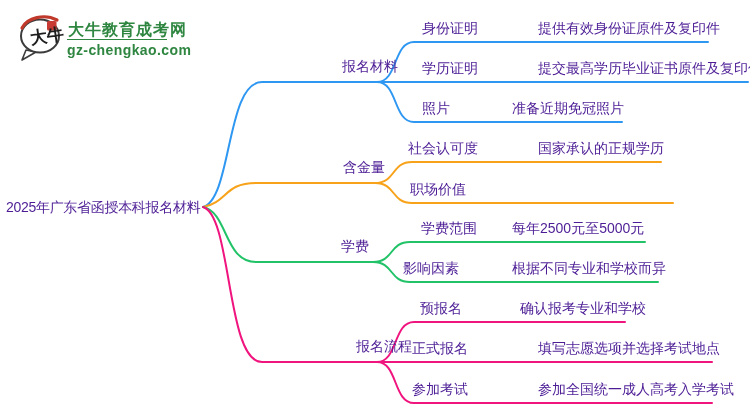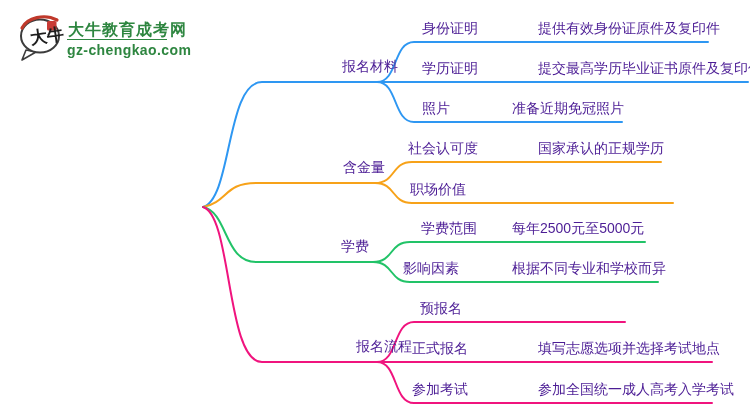--- a/index.html
+++ b/index.html
@@ -58,20 +58,21 @@
       <ellipse cx="24" cy="26" rx="19" ry="16.5" fill="#ffffff" stroke="#3c3c3c" stroke-width="2"></ellipse>
       <path d="M6,18 A23,17 0 0 1 41,10" stroke="#c0392b" stroke-width="3.2" fill="none" stroke-linecap="round"></path>
       <rect x="31" y="11" width="9.5" height="9.5" rx="1.5" fill="#c93a35"></rect>
       <text x="15" y="34" font-size="17" font-weight="bold" fill="#1d1d1d" transform="rotate(-8 15 34)" font-family="&quot;Liberation Serif&quot;,&quot;DejaVu Serif&quot;,serif">大牛</text>
     </svg>
     <div id="site-name">大牛教育成考网</div>
     <div id="site-divider"></div>
     <div id="site-url">gz-chengkao.com</div>
   </div>
 
+  <div class="txt root-txt" style="left:6px;top:197px;">2025年广东省函授本科报名材料</div>
 
   <div class="txt branch-txt" style="left:298px;top:56px;">报名材料</div>
   <div class="txt branch-txt" style="left:299px;top:157px;">含金量</div>
   <div class="txt branch-txt" style="left:297px;top:236px;">学费</div>
   <div class="txt branch-txt" style="left:312px;top:336px;">报名流程</div>
 
   <div class="txt" style="left:422px;top:18px;">身份证明</div>
   <div class="txt" style="left:538px;top:18px;">提供有效身份证原件及复印件</div>
   <div class="txt" style="left:422px;top:58px;">学历证明</div>
   <div class="txt" style="left:538px;top:58px;">提交最高学历毕业证书原件及复印件</div>
@@ -81,18 +82,19 @@
   <div class="txt" style="left:408px;top:138px;">社会认可度</div>
   <div class="txt" style="left:538px;top:138px;">国家承认的正规学历</div>
   <div class="txt" style="left:410px;top:179px;">职场价值</div>
 
   <div class="txt" style="left:403px;top:218px;margin-left:18px;">学费范围</div>
   <div class="txt" style="left:512px;top:218px;">每年2500元至5000元</div>
   <div class="txt" style="left:403px;top:258px;">影响因素</div>
   <div class="txt" style="left:512px;top:258px;">根据不同专业和学校而异</div>
 
   <div class="txt" style="left:420px;top:298px;">预报名</div>
+  <div class="txt" style="left:520px;top:298px;">确认报考专业和学校</div>
   <div class="txt" style="left:412px;top:338px;">正式报名</div>
   <div class="txt" style="left:538px;top:338px;">填写志愿选项并选择考试地点</div>
   <div class="txt" style="left:412px;top:379px;">参加考试</div>
   <div class="txt" style="left:538px;top:379px;">参加全国统一成人高考入学考试</div>
 
 </div>
 
 </body></html>

